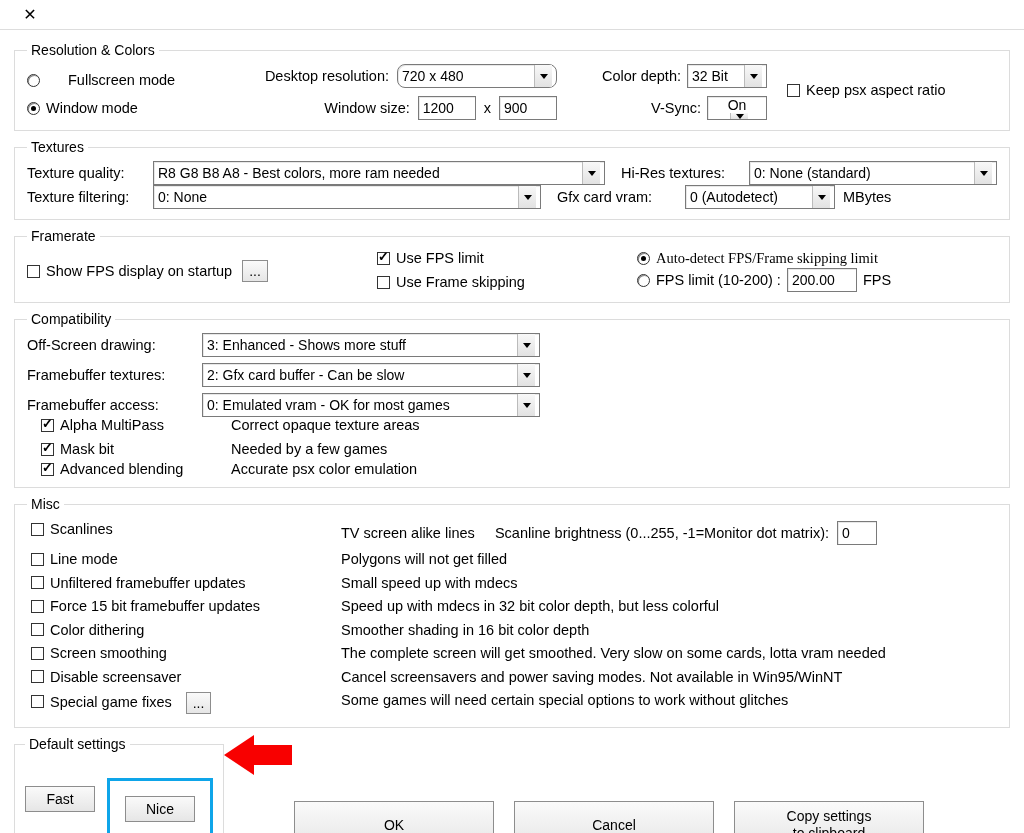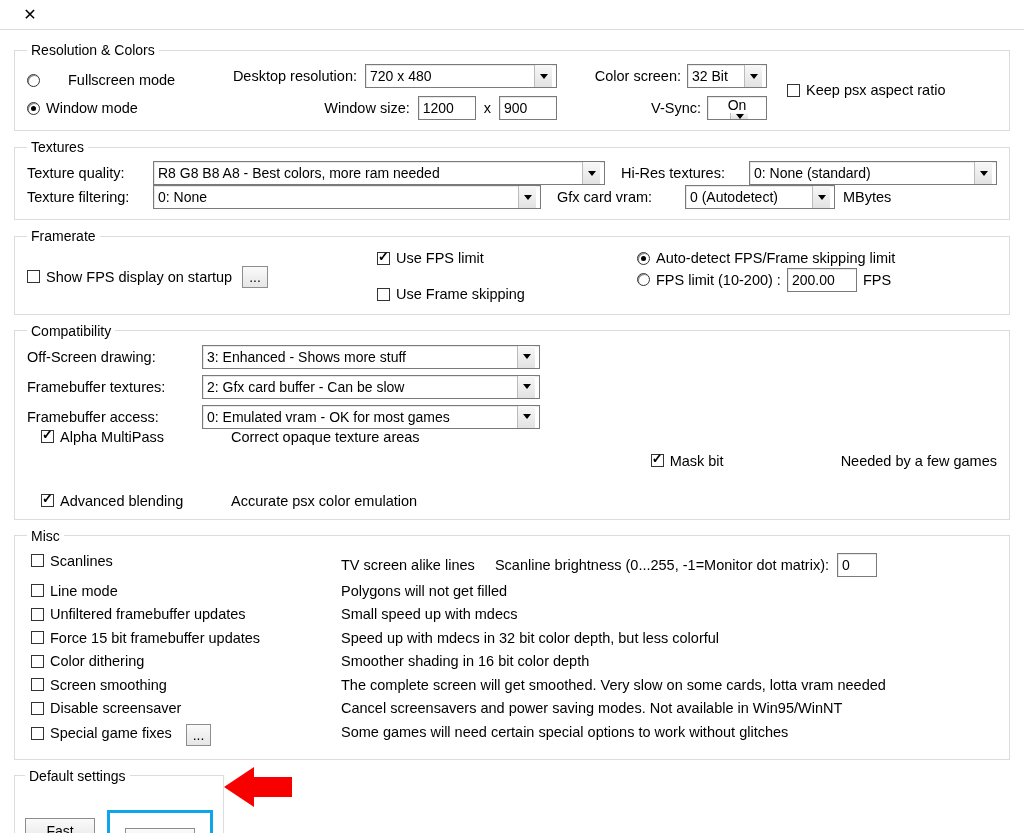--- a/index.html
+++ b/index.html
@@ -141,39 +141,39 @@
           <span>Fullscreen mode</span>
         </label><br>
         <label class="opt">
           <span class="radio checked"></span>
           <span>Window mode</span>
         </label>
       </div>
       <div style="width:350px;">
         <div class="row" style="margin-bottom:8px; justify-content:flex-end;">
           <span class="lbl">Desktop resolution:</span>
-          <span class="combo" style="width:192px; margin-left:8px;">
+          <span class="combo" style="width:160px; margin-left:8px;border-radius:8px;">
             <span>720 x 480</span>
               <span class="arrow"></span>
           </span>
         </div>
         <div class="row" style="justify-content:flex-end;">
           <span class="lbl">Window size:</span>
           <span class="txt" style="width:58px; margin-left:8px;">
               <span>1200</span>
             </span>
           <span style="margin:0 8px;">x</span>
           <span class="txt" style="width:58px;">
               <span>900</span>
             </span>
         </div>
       </div>
       <div style="width:210px; padding-left:20px;">
         <div class="row" style="margin-bottom:8px; justify-content:flex-end;">
-          <span class="lbl">Color screen:</span>
+          <span class="lbl">Color depth:</span>
           <span class="combo" style="width:80px; margin-left:6px;">
             <span>32 Bit</span>
               <span class="arrow"></span>
           </span>
         </div>
         <div class="row" style="justify-content:flex-end;">
           <span class="lbl">V-Sync:</span>
           <span class="combo" style="width:60px; margin-left:6px;flex-direction:column;">
             <span>On</span>
               <span class="arrow"></span>
@@ -224,31 +224,31 @@
       <div style="width:350px; display:flex; align-items:center;">
         <label class="opt">
           <span class="chk"></span>
           <span>Show FPS display on startup</span>
         </label>
         <span class="btn small" style="margin-left:10px;">
             <span>...</span>
           </span>
       </div>
       <div style="width:260px;">
-        <label class="opt" style="margin-bottom:20px;">
+        <label class="opt" style="margin-bottom:8px;">
           <span class="chk checked"></span>
           <span>Use FPS limit</span>
         </label><br>
         <label class="opt">
           <span class="chk"></span>
           <span>Use Frame skipping</span>
         </label>
       </div>
       <div style="flex:1;">
-        <label class="opt" style="margin-bottom:0;">
+        <label class="opt" style="margin-bottom:0;font-family:Liberation Serif, serif;">
           <span class="radio checked"></span>
           <span>Auto-detect FPS/Frame skipping limit</span>
         </label><br>
         <label class="opt">
           <span class="radio"></span>
           <span>FPS limit (10-200) :</span>
           <span class="txt" style="width:70px; margin:0 6px;">
               <span>200.00</span>
             </span>
           <span>FPS</span>
@@ -284,21 +284,21 @@
         </div>
       </div>
       <div style="flex:1; padding-left:14px;">
         <div class="row" style="margin-bottom:8px;">
           <label class="opt" style="width:190px;">
             <span class="chk checked"></span>
             <span>Alpha MultiPass</span>
           </label>
           <span>Correct opaque texture areas</span>
         </div>
-        <div class="row" style="margin-bottom:24px;justify-content:flex-end;">
+        <div class="row" style="margin-bottom:4px;">
           <label class="opt" style="width:190px;">
             <span class="chk checked"></span>
             <span>Mask bit</span>
           </label>
           <span>Needed by a few games</span>
         </div>
         <div class="row">
           <label class="opt" style="width:190px;">
             <span class="chk checked"></span>
             <span>Advanced blending</span>

